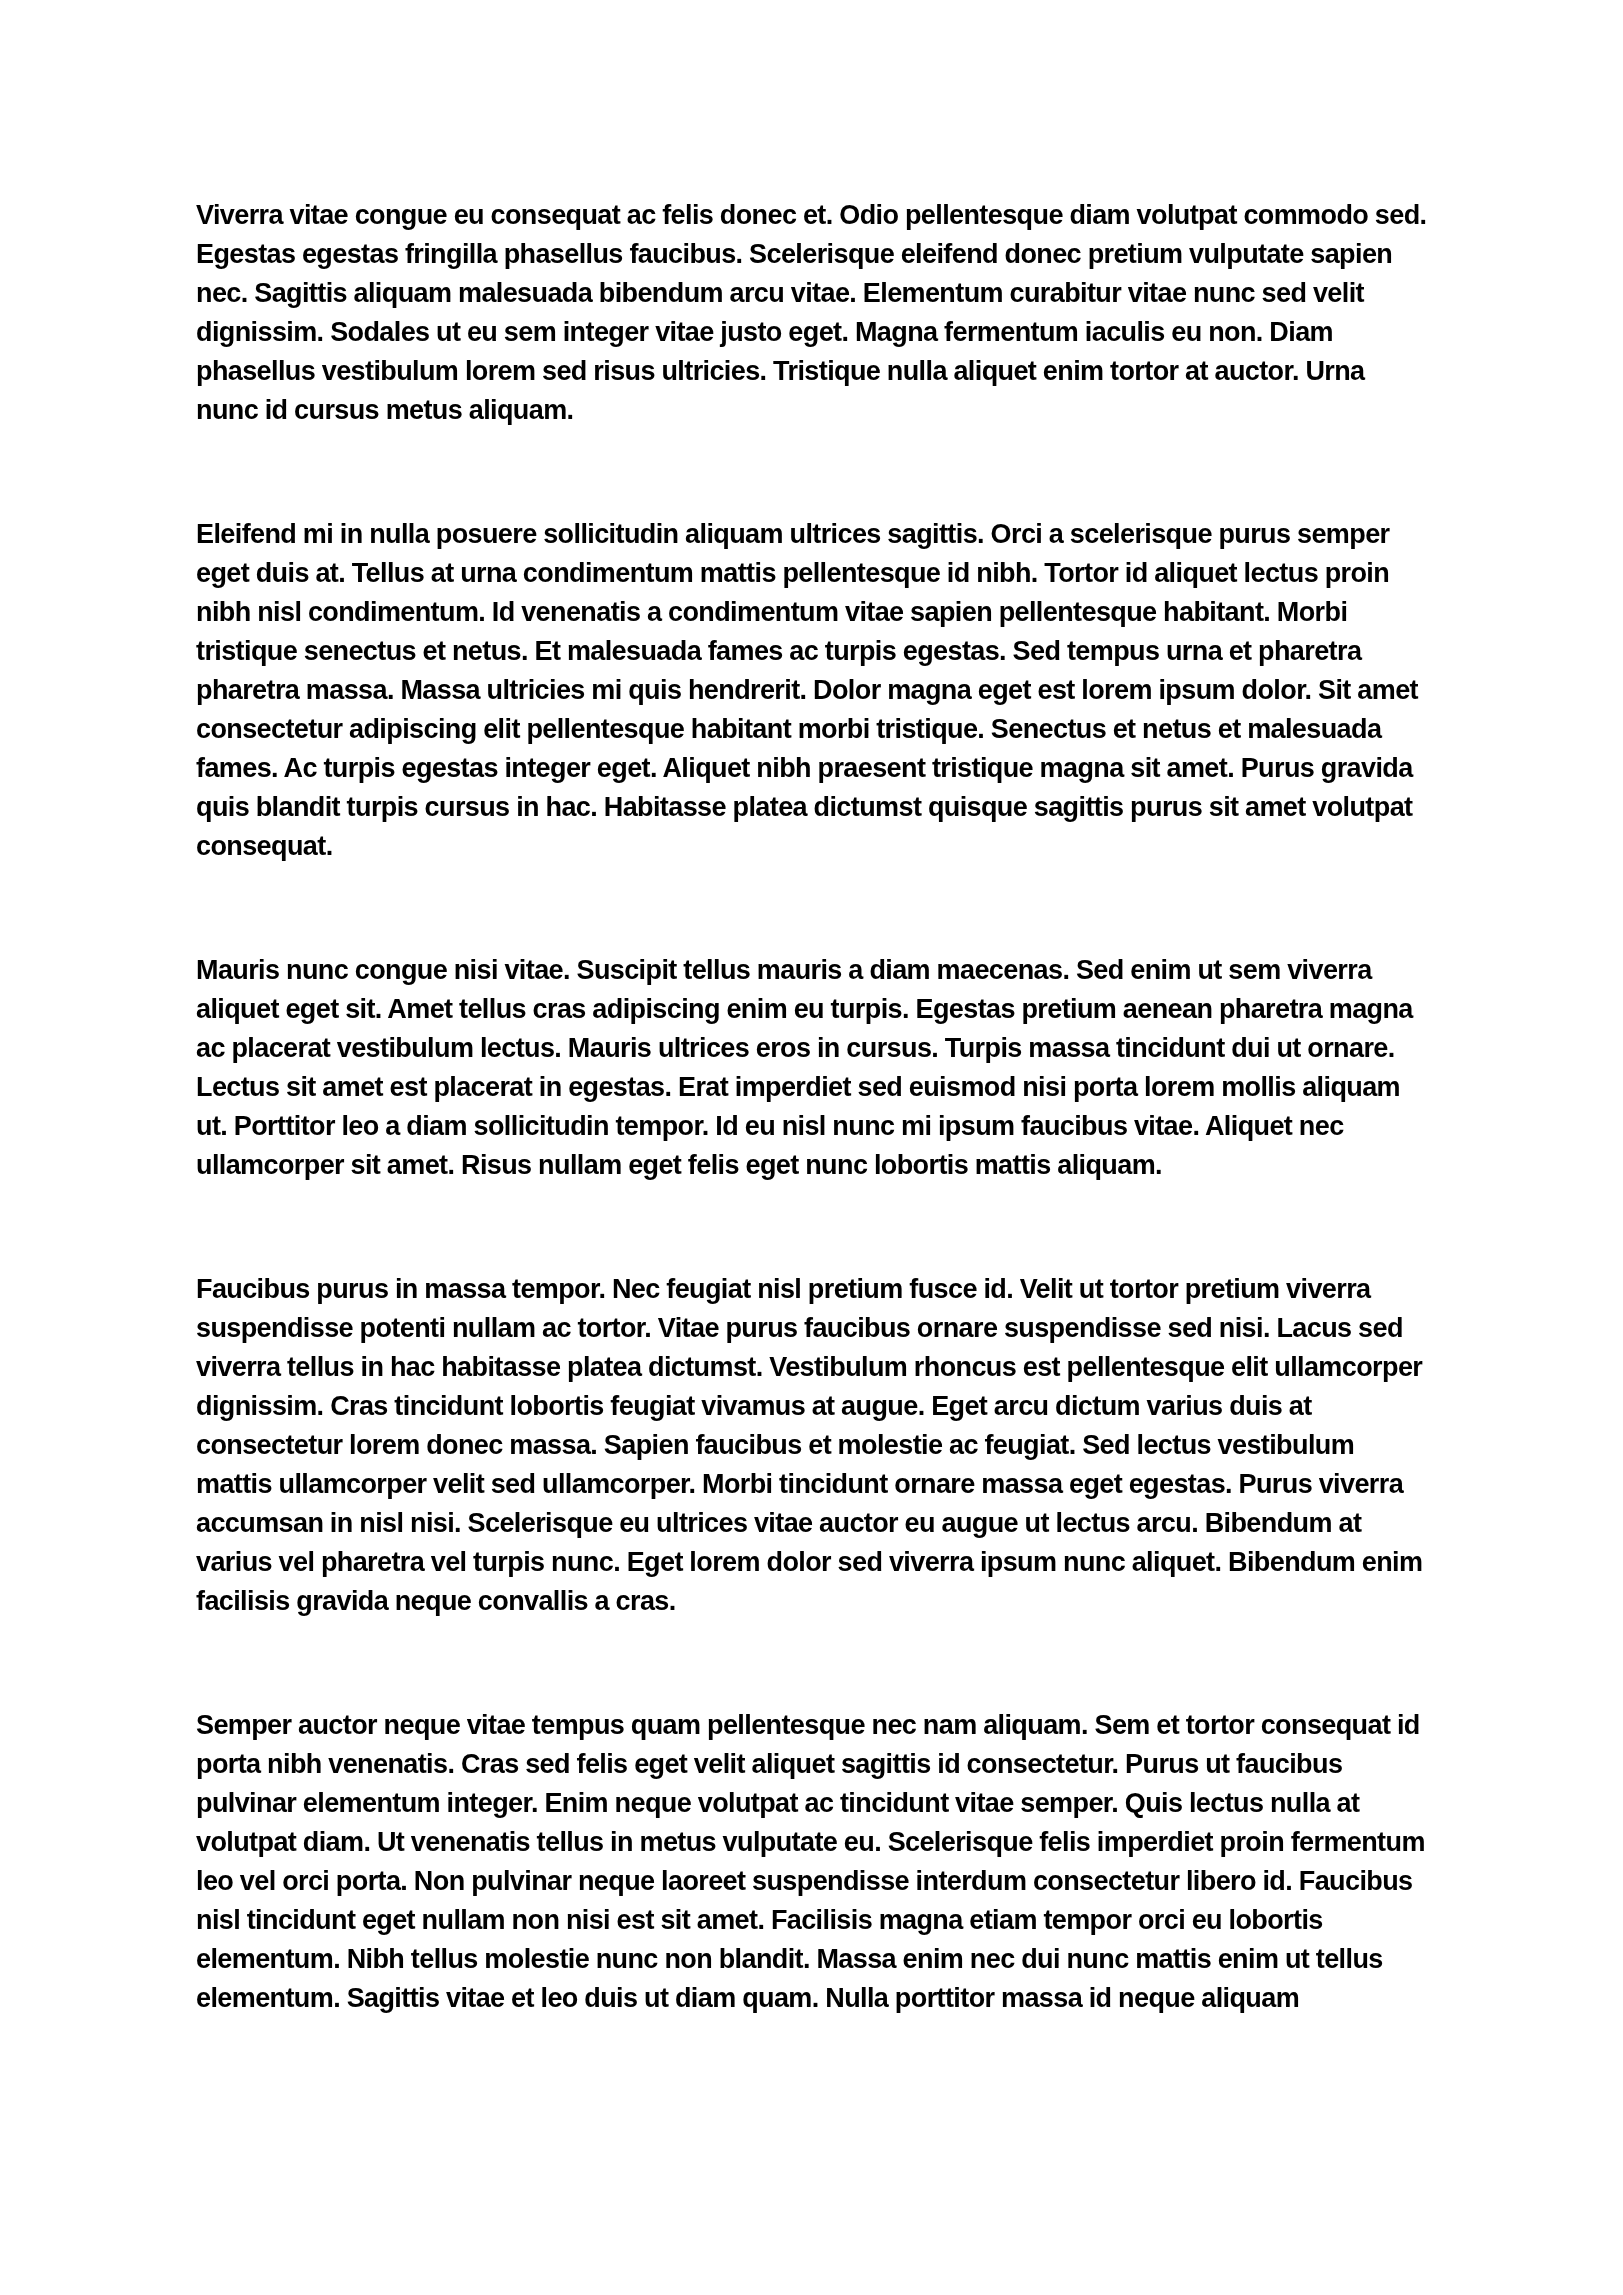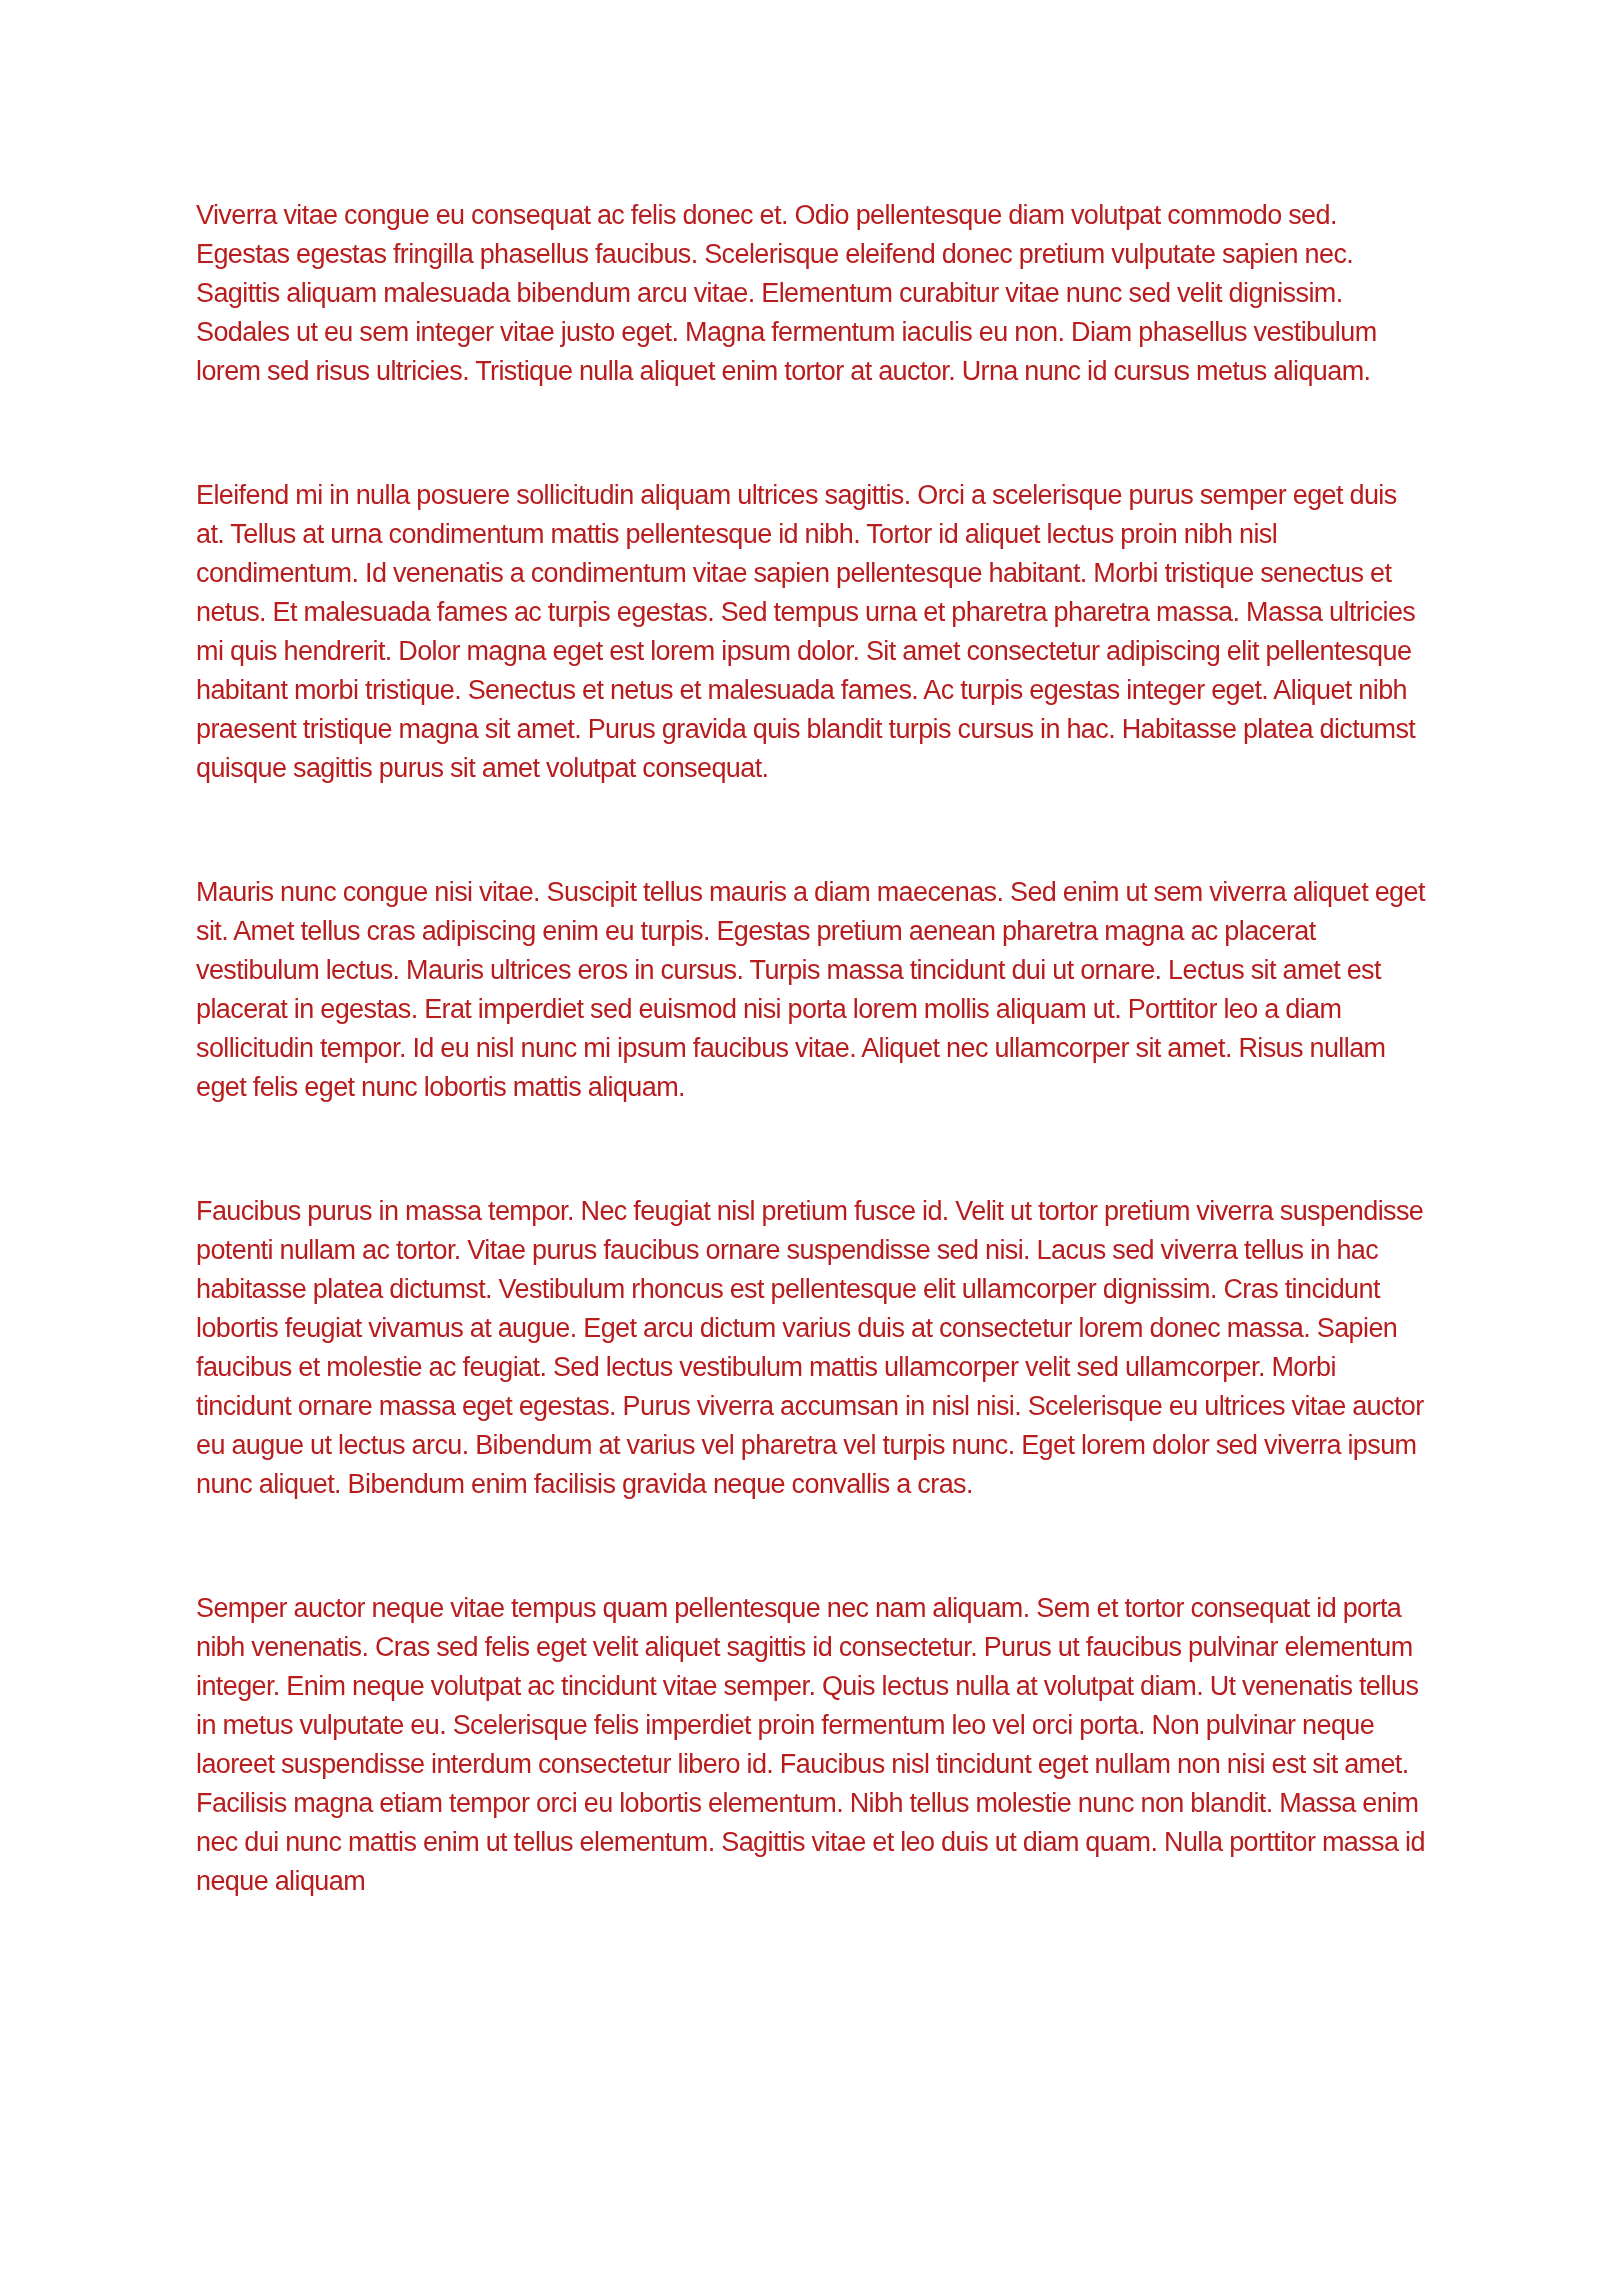--- a/index.html
+++ b/index.html
@@ -37,21 +37,21 @@
     padding: 0;
   }
   .content p:last-child {
     margin-bottom: 16px;
   }
 </style>
 </head>
 <body style="background: rgb(255, 255, 255);">
 
 <div class="page">
-  <div class="content" style="color: #b91c1c;">
+  <div class="content" style="color: #000000; font-weight: bold;">
     <p>Viverra vitae congue eu consequat ac felis donec et. Odio pellentesque diam volutpat commodo sed. Egestas egestas fringilla phasellus faucibus. Scelerisque eleifend donec pretium vulputate sapien nec. Sagittis aliquam malesuada bibendum arcu vitae. Elementum curabitur vitae nunc sed velit dignissim. Sodales ut eu sem integer vitae justo eget. Magna fermentum iaculis eu non. Diam phasellus vestibulum lorem sed risus ultricies. Tristique nulla aliquet enim tortor at auctor. Urna nunc id cursus metus aliquam.</p>
     <p>Eleifend mi in nulla posuere sollicitudin aliquam ultrices sagittis. Orci a scelerisque purus semper eget duis at. Tellus at urna condimentum mattis pellentesque id nibh. Tortor id aliquet lectus proin nibh nisl condimentum. Id venenatis a condimentum vitae sapien pellentesque habitant. Morbi tristique senectus et netus. Et malesuada fames ac turpis egestas. Sed tempus urna et pharetra pharetra massa. Massa ultricies mi quis hendrerit. Dolor magna eget est lorem ipsum dolor. Sit amet consectetur adipiscing elit pellentesque habitant morbi tristique. Senectus et netus et malesuada fames. Ac turpis egestas integer eget. Aliquet nibh praesent tristique magna sit amet. Purus gravida quis blandit turpis cursus in hac. Habitasse platea dictumst quisque sagittis purus sit amet volutpat consequat.</p>
     <p>Mauris nunc congue nisi vitae. Suscipit tellus mauris a diam maecenas. Sed enim ut sem viverra aliquet eget sit. Amet tellus cras adipiscing enim eu turpis. Egestas pretium aenean pharetra magna ac placerat vestibulum lectus. Mauris ultrices eros in cursus. Turpis massa tincidunt dui ut ornare. Lectus sit amet est placerat in egestas. Erat imperdiet sed euismod nisi porta lorem mollis aliquam ut. Porttitor leo a diam sollicitudin tempor. Id eu nisl nunc mi ipsum faucibus vitae. Aliquet nec ullamcorper sit amet. Risus nullam eget felis eget nunc lobortis mattis aliquam.</p>
     <p>Faucibus purus in massa tempor. Nec feugiat nisl pretium fusce id. Velit ut tortor pretium viverra suspendisse potenti nullam ac tortor. Vitae purus faucibus ornare suspendisse sed nisi. Lacus sed viverra tellus in hac habitasse platea dictumst. Vestibulum rhoncus est pellentesque elit ullamcorper dignissim. Cras tincidunt lobortis feugiat vivamus at augue. Eget arcu dictum varius duis at consectetur lorem donec massa. Sapien faucibus et molestie ac feugiat. Sed lectus vestibulum mattis ullamcorper velit sed ullamcorper. Morbi tincidunt ornare massa eget egestas. Purus viverra accumsan in nisl nisi. Scelerisque eu ultrices vitae auctor eu augue ut lectus arcu. Bibendum at varius vel pharetra vel turpis nunc. Eget lorem dolor sed viverra ipsum nunc aliquet. Bibendum enim facilisis gravida neque convallis a cras.</p>
     <p>Semper auctor neque vitae tempus quam pellentesque nec nam aliquam. Sem et tortor consequat id porta nibh venenatis. Cras sed felis eget velit aliquet sagittis id consectetur. Purus ut faucibus pulvinar elementum integer. Enim neque volutpat ac tincidunt vitae semper. Quis lectus nulla at volutpat diam. Ut venenatis tellus in metus vulputate eu. Scelerisque felis imperdiet proin fermentum leo vel orci porta. Non pulvinar neque laoreet suspendisse interdum consectetur libero id. Faucibus nisl tincidunt eget nullam non nisi est sit amet. Facilisis magna etiam tempor orci eu lobortis elementum. Nibh tellus molestie nunc non blandit. Massa enim nec dui nunc mattis enim ut tellus elementum. Sagittis vitae et leo duis ut diam quam. Nulla porttitor massa id neque aliquam</p>
   </div>
 </div>
 
 
 </body></html>

